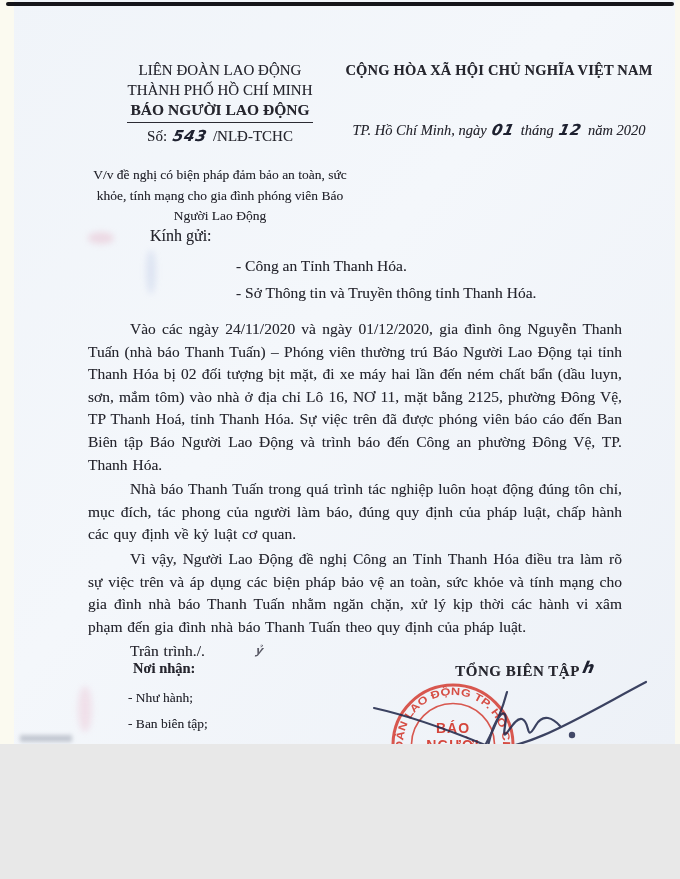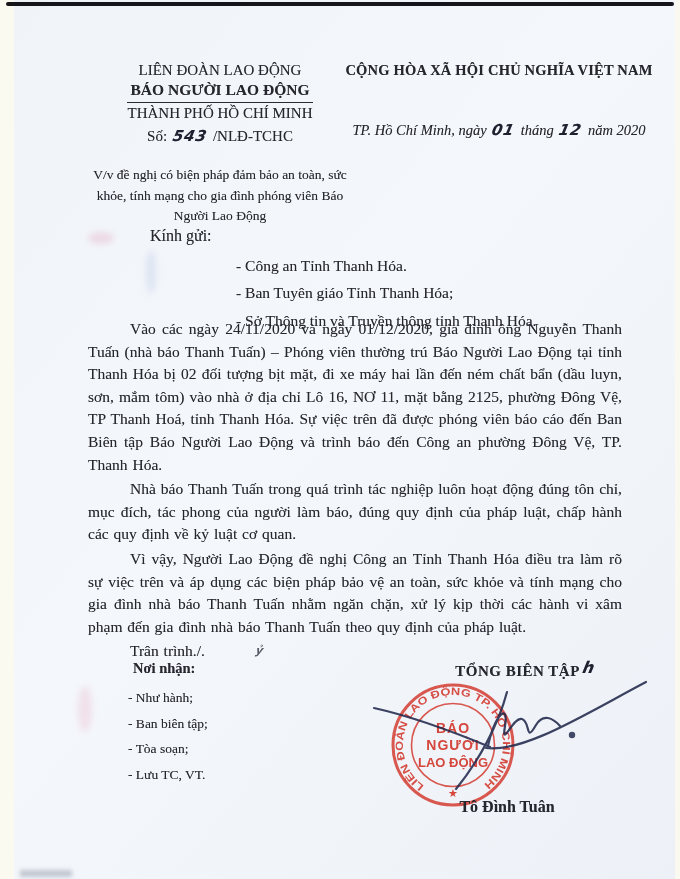--- a/index.html
+++ b/index.html
@@ -1,17 +1,17 @@
 <!DOCTYPE html>
 <html><head>
 <meta charset="utf-8">
 <style>
   html,body{margin:0;padding:0;background:#e8e8e8;}
   .page{
-    position:relative;width:680px;height:879px;overflow:hidden;
+    position:relative;width:680px;height:744px;overflow:hidden;
     background:linear-gradient(130deg,#f0f4f9 0%,#f4f7fb 45%,#edf1f7 100%);
     font-family:"Liberation Serif","DejaVu Serif",serif;
     color:#26262e;
   }
   .page *{box-sizing:border-box;}
   .txt{text-shadow:0 0 .6px rgba(38,38,46,.35);}
   .abs{position:absolute;}
 
   
   .edge-left{left:0;top:0;width:14px;height:100%;background:#fbfaf0;}
@@ -67,22 +67,22 @@
   <div class="abs edge-left"></div>
   <div class="abs edge-right"></div>
   <div class="abs top-bar"></div>
   <div class="abs smudge smudge-pink1"></div>
   <div class="abs smudge smudge-blue1"></div>
   <div class="abs smudge smudge-pink2"></div>
   <div class="abs smudge-gray1"></div>
 
   <div class="abs header-left txt">
     <div>LIÊN ĐOÀN LAO ĐỘNG</div>
+    <div>THÀNH PHỐ HỒ CHÍ MINH</div>
     <div><span class="org-underl">BÁO NGƯỜI LAO ĐỘNG</span></div>
-    <div>THÀNH PHỐ HỒ CHÍ MINH</div>
     <div class="doc-number">
       <span>Số:</span>
       <span class="handwriting hw-num">543</span>
       <span>/NLĐ-TCHC</span>
     </div>
     <div class="subject">V/v đề nghị có biện pháp đảm bảo an toàn, sức khỏe, tính mạng cho gia đình phóng viên Báo Người Lao Động</div>
   </div>
 
   <div class="abs header-right txt">
     <div class="national1">CỘNG HÒA XÃ HỘI CHỦ NGHĨA VIỆT NAM</div>
@@ -91,21 +91,20 @@
       <span class="handwriting hw-num">01</span>
       <span>tháng</span>
       <span class="handwriting hw-num">12</span>
       <span>năm 2020</span>
     </div>
   </div>
 
   <div class="abs kinh-gui txt">Kính gửi:</div>
   <div class="abs recipients txt">
     <div>- Công an Tỉnh Thanh Hóa.</div>
-    <div>- Ban Tuyên giáo Tỉnh Thanh Hóa;</div>
     <div>- Sở Thông tin và Truyền thông tỉnh Thanh Hóa.</div>
   </div>
 
   <div class="abs body-text txt">
     <p>Vào các ngày 24/11/2020 và ngày 01/12/2020, gia đình ông Nguyễn Thanh Tuấn (nhà báo Thanh Tuấn) – Phóng viên thường trú Báo Người Lao Động tại tỉnh Thanh Hóa bị 02 đối tượng bịt mặt, đi xe máy hai lần đến ném chất bẩn (dầu luyn, sơn, mắm tôm) vào nhà ở địa chỉ Lô 16, NƠ 11, mặt bằng 2125, phường Đông Vệ, TP Thanh Hoá, tỉnh Thanh Hóa. Sự việc trên đã được phóng viên báo cáo đến Ban Biên tập Báo Người Lao Động và trình báo đến Công an phường Đông Vệ, TP. Thanh Hóa.</p>
     <p>Nhà báo Thanh Tuấn trong quá trình tác nghiệp luôn hoạt động đúng tôn chỉ, mục đích, tác phong của người làm báo, đúng quy định của pháp luật, chấp hành các quy định về kỷ luật cơ quan.</p>
     <p>Vì vậy, Người Lao Động đề nghị Công an Tỉnh Thanh Hóa điều tra làm rõ sự việc trên và áp dụng các biện pháp bảo vệ an toàn, sức khỏe và tính mạng cho gia đình nhà báo Thanh Tuấn nhằm ngăn chặn, xử lý kịp thời các hành vi xâm phạm đến gia đình nhà báo Thanh Tuấn theo quy định của pháp luật.</p>
     <p class="closing">Trân trình./.</p>
   </div>
   <div class="abs stray-mark handwriting">ỷ</div>

